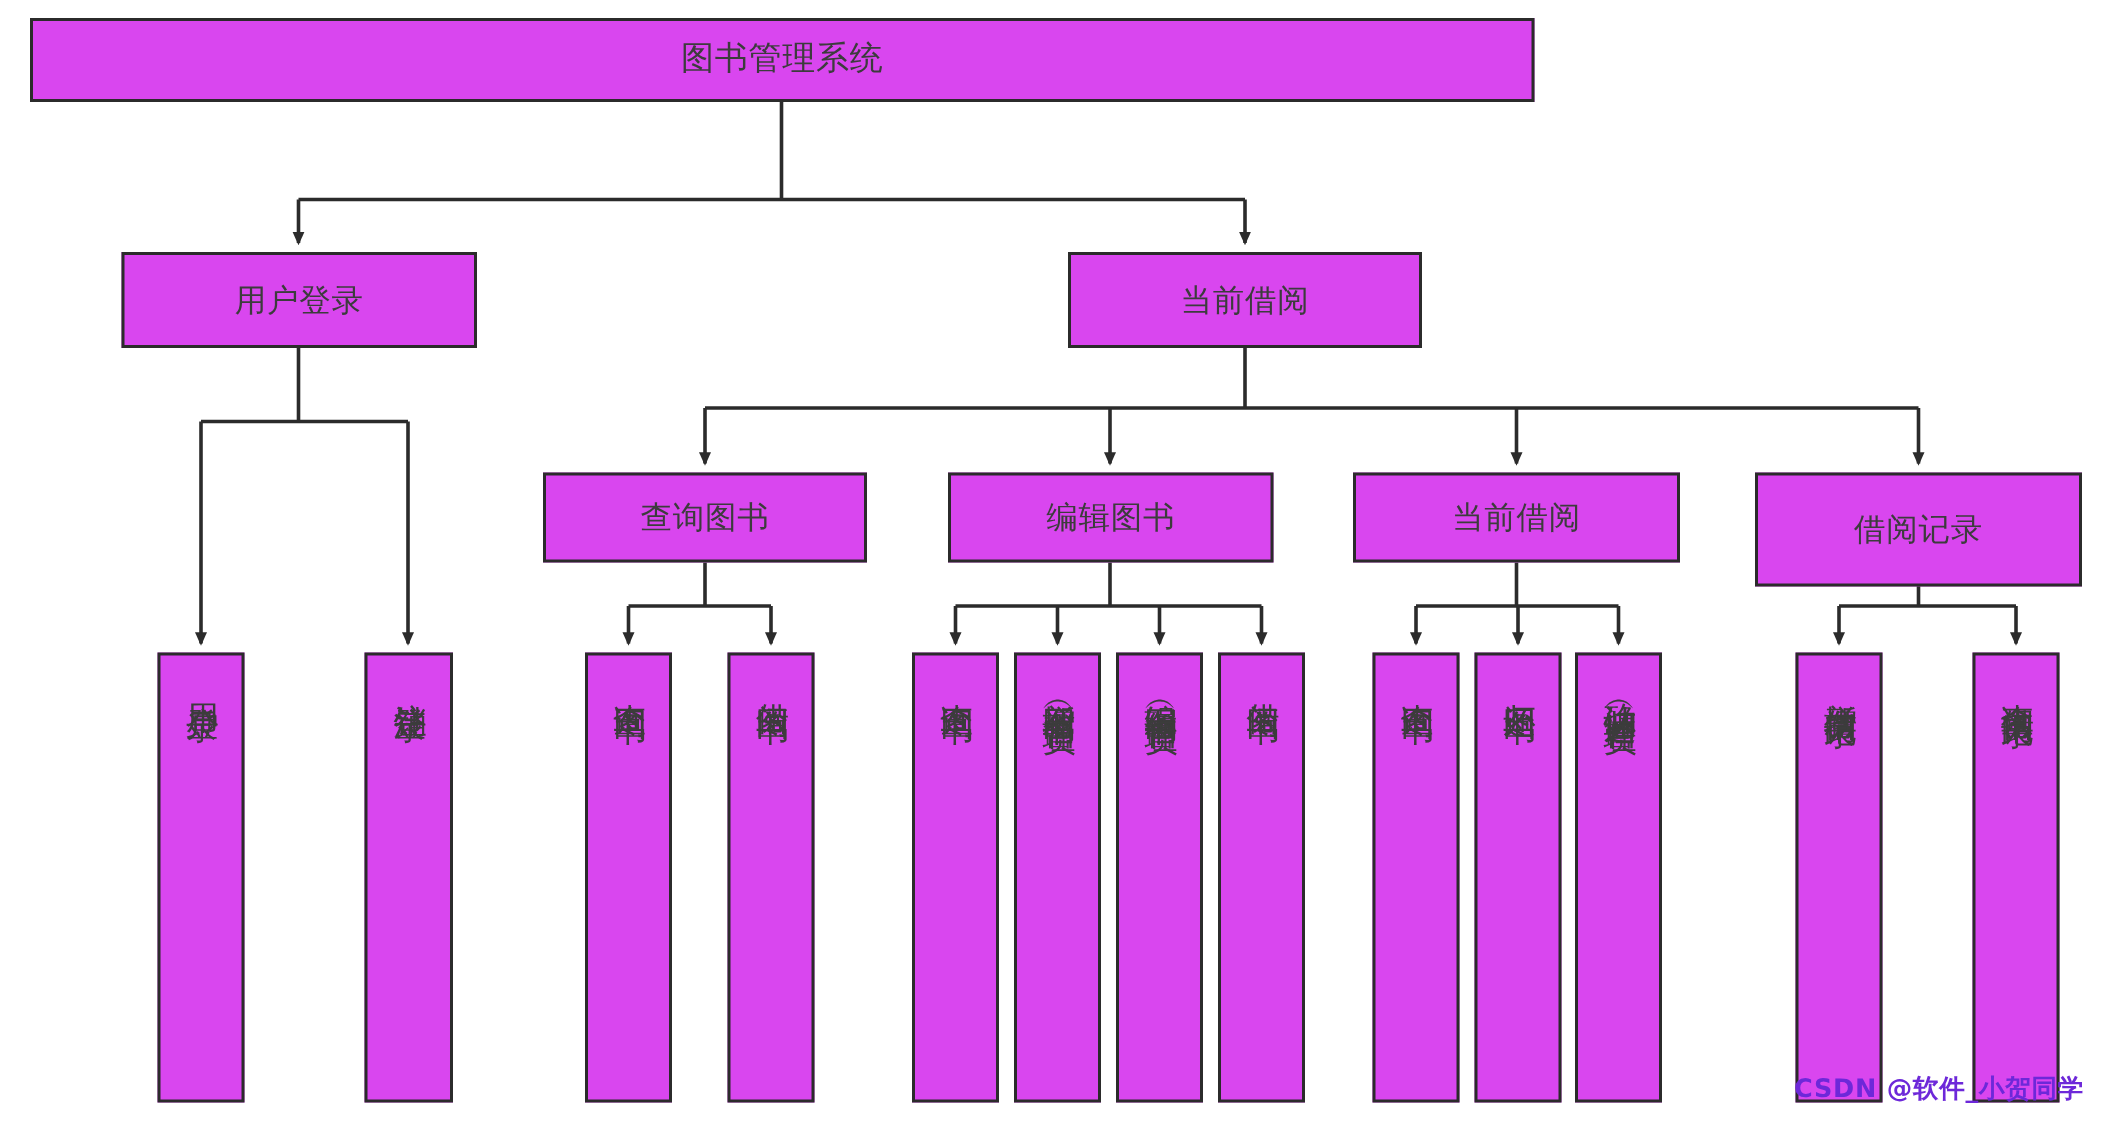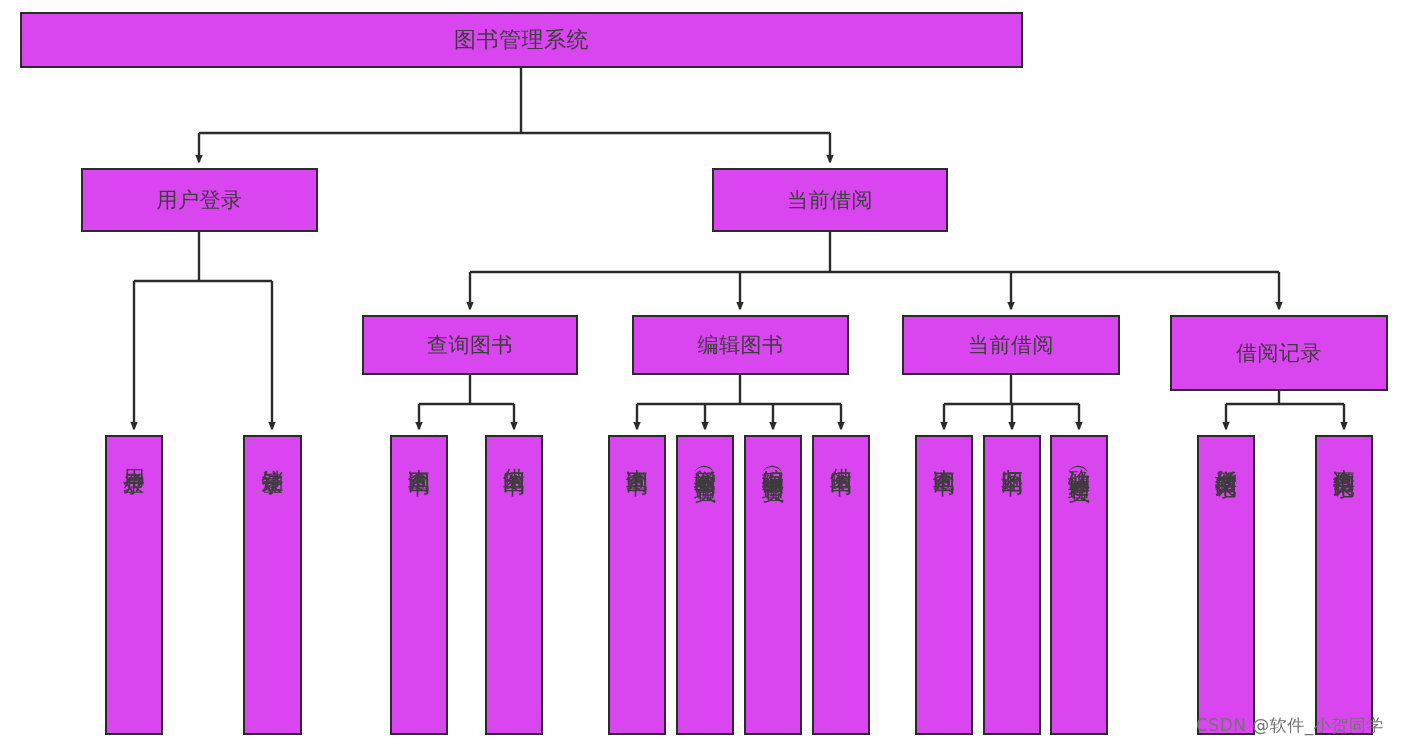--- a/index.html
+++ b/index.html
@@ -59,26 +59,27 @@
     letter-spacing: 2px;
     line-height: 1;
   }
   .node.root .node-label {
     font-size: 22px;
   }
   #watermark {
     position: absolute;
     left: 1196px;
     top: 714px;
-    color: #737373;
+    color: #6d28d9;
     font-size: 17px;
     letter-spacing: 0.5px;
     white-space: nowrap;
     z-index: 5;
     user-select: none;
+    font-weight: bold;
   }
 </style>
 </head>
 <body>
 
 <div id="diagram-root">
 
   <svg id="edge-layer" viewBox="0 0 1405 747" width="1405" height="747" xmlns="http://www.w3.org/2000/svg">
     <defs>
       <marker id="arrowhead" markerWidth="9" markerHeight="9" refX="7.5" refY="4" orient="auto" markerUnits="userSpaceOnUse">

